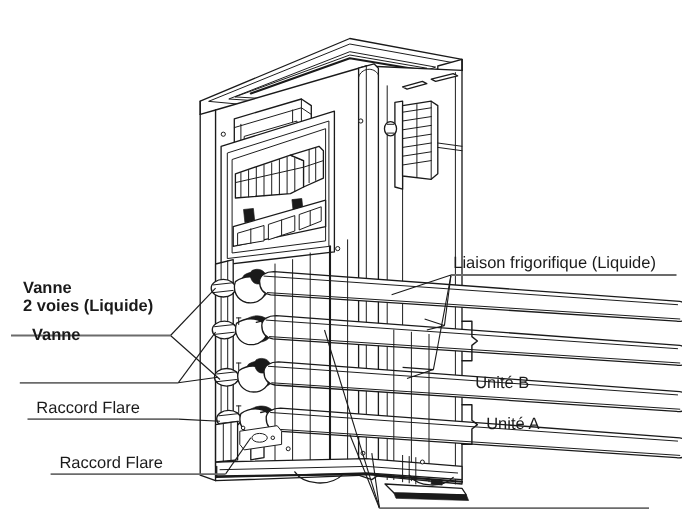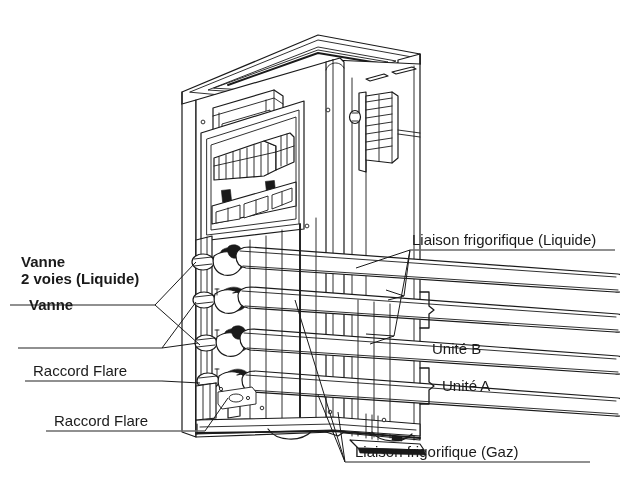--- a/index.html
+++ b/index.html
@@ -352,19 +352,18 @@
   <div class="lbl two-line" style="left:29px; top:296px;">
     <span>Vanne</span><br>
   </div>
 
   <div class="lbl" style="left:33px; top:362px;">Raccord Flare</div>
 
   <div class="lbl" style="left:54px; top:412px;">Raccord Flare</div>
 
   <div class="lbl" style="left:412px; top:231px;">Liaison frigorifique (Liquide)</div>
 
-  <div class="lbl" style="left:355px; top:443px;">Liaison frigorifique (Gaz)</div>
 
   <div class="lbl" style="left:432px; top:300px;margin-top:40px;">Unité B</div>
 
   <div class="lbl" style="left:442px; top:377px;">Unité A</div>
 
 </div>
 
 </body></html>

